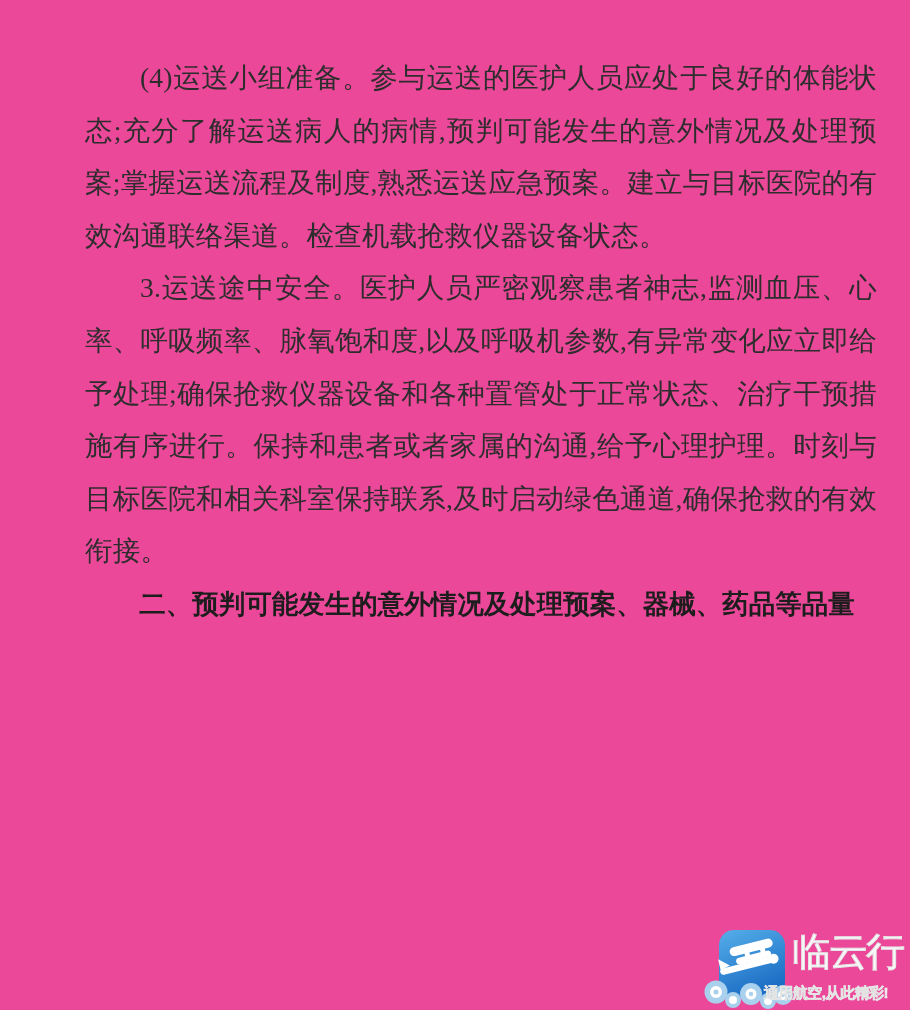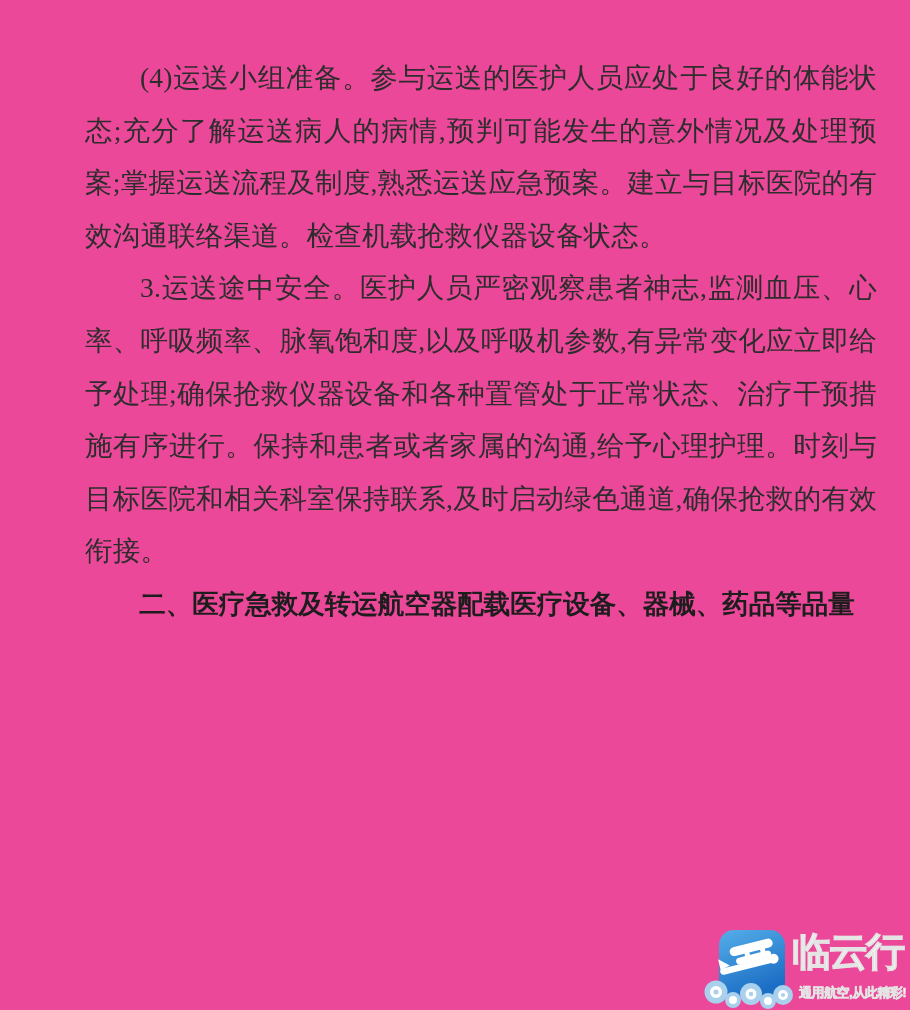--- a/index.html
+++ b/index.html
@@ -38,45 +38,45 @@
   
   .logo{
     position:absolute;
     left:702px;top:925px;
     width:208px;height:85px;
   }
   .logo-svg{position:absolute;left:0;top:0;}
   .brand{
     position:absolute;left:90px;top:0px;
     font-family:"Liberation Sans","DejaVu Sans",sans-serif;
-    font-size:39px;font-weight:700;
+    font-size:39px;font-weight:400;
     letter-spacing:-2px;
     color:#fafafa;
     -webkit-text-stroke:1px #e4e4e4;
     white-space:nowrap;
   }
   .slogan{
-    position:absolute;right:4px;top:59px;
+    position:absolute;right:22px;top:59px;
     font-family:"Liberation Sans","DejaVu Sans",sans-serif;
-    font-size:13px;font-weight:700;
+    font-size:15px;font-weight:700;
     letter-spacing:-0.5px;
     color:#f4f4f4;
     -webkit-text-stroke:0.6px #e4e4e4;
     white-space:nowrap;
   }
 </style>
 </head>
 <body>
 
 <div class="page">
 
   <div class="content">
     <p class="para">(4)运送小组准备。参与运送的医护人员应处于良好的体能状态;充分了解运送病人的病情,预判可能发生的意外情况及处理预案;掌握运送流程及制度,熟悉运送应急预案。建立与目标医院的有效沟通联络渠道。检查机载抢救仪器设备状态。</p>
     <p class="para">3.运送途中安全。医护人员严密观察患者神志,监测血压、心率、呼吸频率、脉氧饱和度,以及呼吸机参数,有异常变化应立即给予处理;确保抢救仪器设备和各种置管处于正常状态、治疗干预措施有序进行。保持和患者或者家属的沟通,给予心理护理。时刻与目标医院和相关科室保持联系,及时启动绿色通道,确保抢救的有效衔接。</p>
-    <h2 class="heading">二、医疗急救及转运航空器配载医疗设备、器械、药品等品量</h2>
+    <h2 class="heading">二、预判可能发生的意外情况及处理预案、器械、药品等品量</h2>
   </div>
 
   <div class="logo">
     <svg class="logo-svg" width="100" height="85" viewBox="0 0 100 85" xmlns="http://www.w3.org/2000/svg">
       <defs>
         <linearGradient id="bluebox" x1="0" y1="0" x2="0.4" y2="1">
           <stop offset="0" stop-color="#55aee9"></stop>
           <stop offset="1" stop-color="#1c6ec5"></stop>
         </linearGradient>
       </defs>

